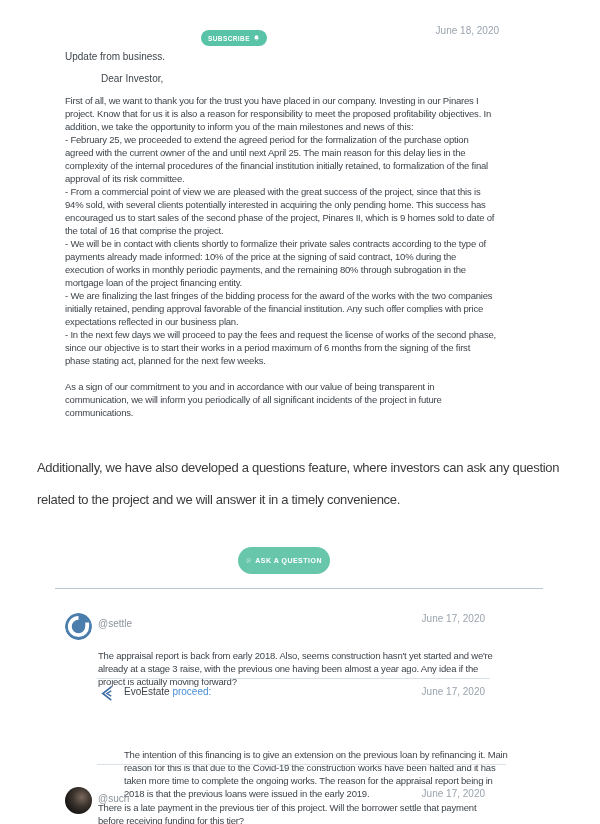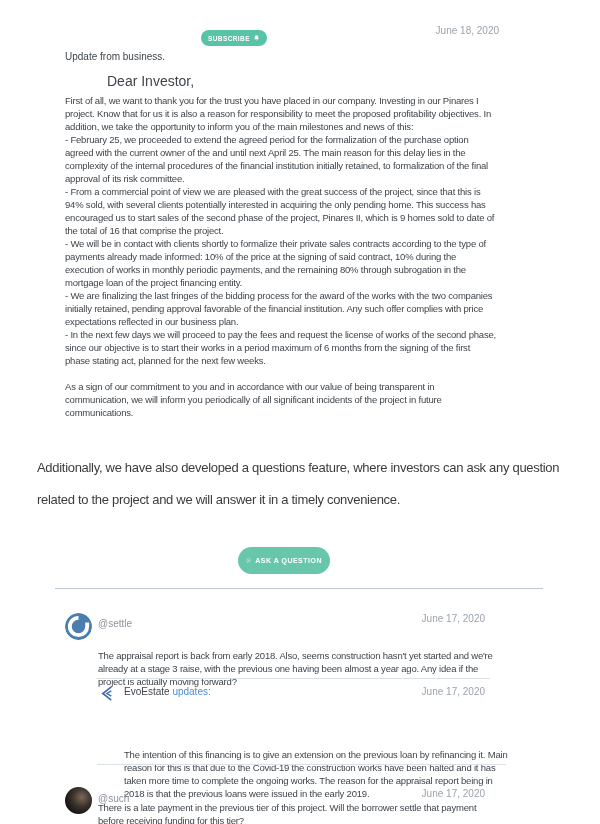--- a/index.html
+++ b/index.html
@@ -14,21 +14,21 @@
   .subscribe{
     position:absolute;left:201px;top:30px;height:16px;padding:0 7px;
     background:#58c3a6;border:none;border-radius:8px;color:#fff;
     font-size:6.5px;font-weight:bold;letter-spacing:.4px;
     display:flex;align-items:center;gap:3px;cursor:pointer;
     font-family:"Liberation Sans","DejaVu Sans",sans-serif;
   }
   .date{font-size:10px;color:#9aa3ad;position:absolute;}
   .top-date{top:25px;right:101px;}
   .intro{position:absolute;left:65px;top:51px;font-size:10px;}
-  .salutation{position:absolute;left:75px;top:73px;font-size:14px;padding-left:32px;}
+  .salutation{position:absolute;left:69px;top:73px;font-size:10px;padding-left:32px;}
   .body-text{
     position:absolute;left:65px;top:94px;width:432px;
     font-size:9.5px;line-height:13px;letter-spacing:-0.2px;
     white-space:pre-line;color:#3f454b;
   }
   .feature-note{
     position:absolute;left:37px;top:452px;width:560px;
     font-size:13px;line-height:32px;letter-spacing:-0.3px;color:#3c3c3c;
     white-space:pre;
   }
@@ -119,21 +119,21 @@
   <div class="c-text c1-text">The appraisal report is back from early 2018. Also, seems construction hasn't yet started and we're already at a stage 3 raise, with the previous one having been almost a year ago. Any idea if the project is actually moving forward?</div>
 
   <div class="divider d2"></div>
 
   <svg class="reply-logo" viewBox="0 0 18 18">
     <path d="M13 2 L4 9 L13 16" fill="none" stroke="#3e6da5" stroke-width="1.7"></path>
     <path d="M13 6.3 L8.4 9 L13 11.7" fill="none" stroke="#3e6da5" stroke-width="1.5"></path>
   </svg>
   <div class="reply-head">
     <span class="reply-author">EvoEstate</span>
-    <span class="reply-action">updates:</span>
+    <span class="reply-action">proceed:</span>
   </div>
   <div class="date reply-date">June 17, 2020</div>
   <div class="c-text reply-text">The intention of this financing is to give an extension on the previous loan by refinancing it. Main reason for this is that due to the Covid-19 the construction works have been halted and it has taken more time to complete the ongoing works. The reason for the appraisal report being in 2018 is that the previous loans were issued in the early 2019.</div>
 
   <div class="divider d3"></div>
 
   <div class="avatar avatar-photo d-avatar2"></div>
   <div class="c2-head">
     <span class="c-username">@such</span>
   </div>

